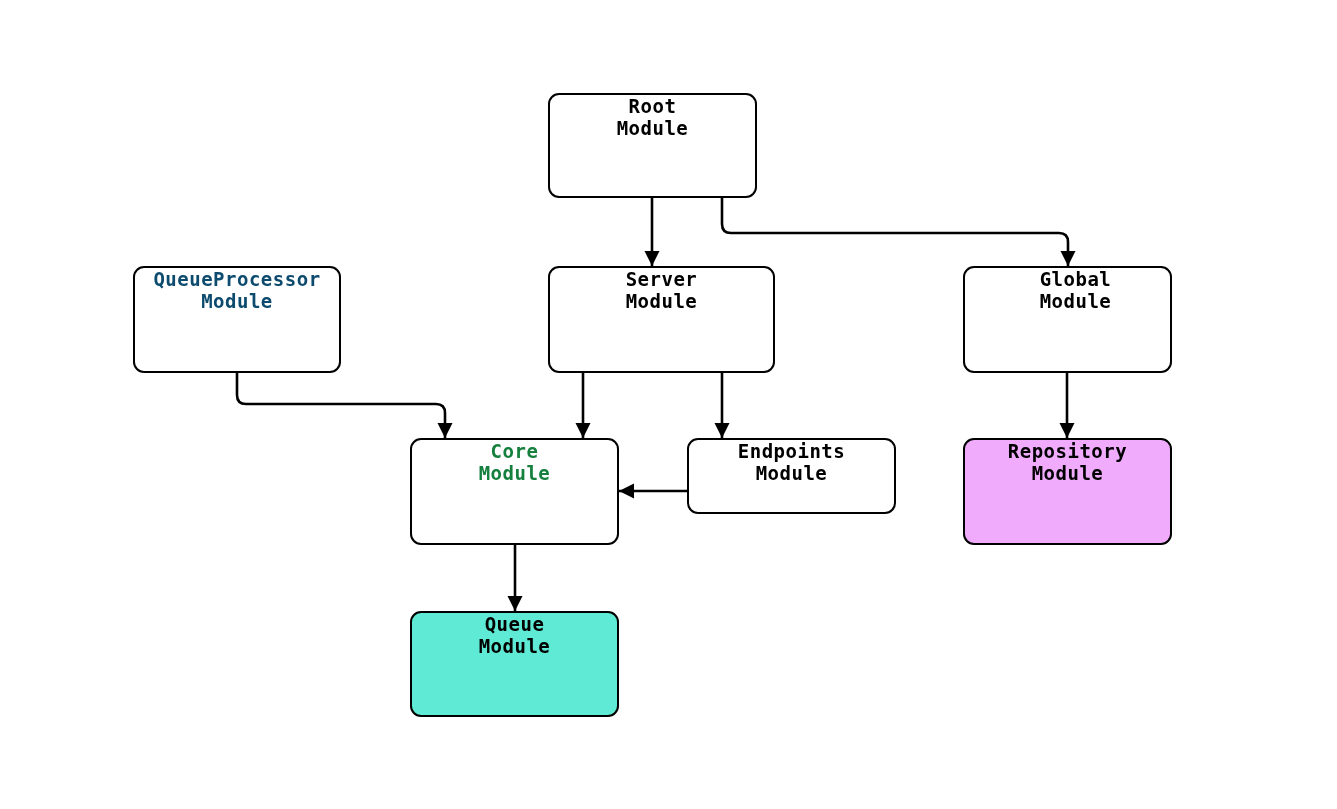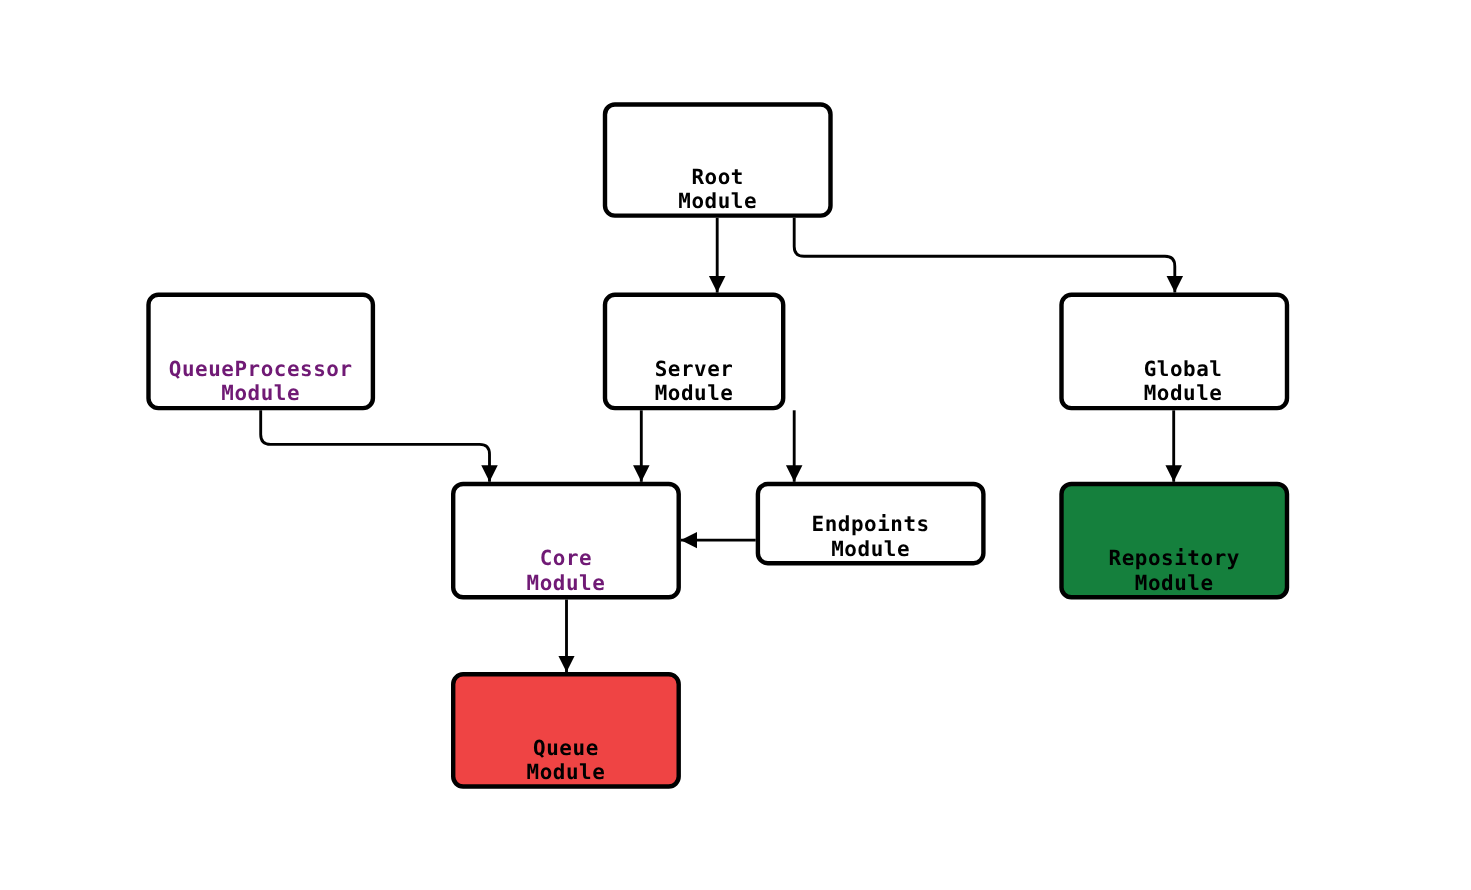--- a/index.html
+++ b/index.html
@@ -19,25 +19,25 @@
     position: absolute;
     left: 0;
     top: 0;
     width: 1337px;
     height: 809px;
     pointer-events: none;
   }
   .node {
     position: absolute;
     box-sizing: border-box;
-    border: 4px solid #14532d;
+    border: 2px solid #14532d;
     border-radius: 11px;
     background: #ffffff;
     display: flex;
-    align-items: flex-end;
+    align-items: flex-start;
     justify-content: center;
   }
   .node-label {
     font-weight: bold;
     font-size: 19px;
     line-height: 22px;
     color: #000000;
     text-align: center;
     white-space: pre-line;
     letter-spacing: 0.5px;
@@ -68,41 +68,41 @@
         <path class="edge-path" stroke="#000000" marker-end="url(#arrowhead)" d="M 1067 373 L 1067 438"></path>
         <path class="edge-path" stroke="#000000" marker-end="url(#arrowhead)" d="M 515 545 L 515 611"></path>
       </g>
   </svg>
   <div id="node-layer">
       <div class="node" style="left: 548px; top: 93px; width: 209px; height: 105px; background: rgb(255, 255, 255); border-color: rgb(0, 0, 0);">
         <span class="node-label" style="color: rgb(0, 0, 0);">Root
 Module</span>
       </div>
       <div class="node" style="left: 133px; top: 266px; width: 208px; height: 107px; background: rgb(255, 255, 255); border-color: rgb(0, 0, 0);">
-        <span class="node-label" style="color: #701a75;">QueueProcessor
+        <span class="node-label" style="color: #0c4a6e;">QueueProcessor
 Module</span>
       </div>
-      <div class="node" style="left: 548px; top: 266px; width: 166px; height: 107px; background: rgb(255, 255, 255); border-color: rgb(0, 0, 0);">
+      <div class="node" style="left: 548px; top: 266px; width: 227px; height: 107px; background: rgb(255, 255, 255); border-color: rgb(0, 0, 0);">
         <span class="node-label" style="color: rgb(0, 0, 0);">Server
 Module</span>
       </div>
       <div class="node" style="left: 963px; top: 266px; width: 209px; height: 107px; background: rgb(255, 255, 255); border-color: rgb(0, 0, 0); padding-left: 16px;">
         <span class="node-label" style="color: rgb(0, 0, 0);">Global
 Module</span>
       </div>
       <div class="node" style="left: 410px; top: 438px; width: 209px; height: 107px; background: rgb(255, 255, 255); border-color: rgb(0, 0, 0);">
-        <span class="node-label" style="color: #701a75;">Core
+        <span class="node-label" style="color: #15803d;">Core
 Module</span>
       </div>
       <div class="node" style="left: 687px; top: 438px; width: 209px; height: 76px; background: rgb(255, 255, 255); border-color: rgb(0, 0, 0);">
         <span class="node-label" style="color: rgb(0, 0, 0);">Endpoints
 Module</span>
       </div>
-      <div class="node" style="left: 963px; top: 438px; width: 209px; height: 107px; background: #15803d; border-color: rgb(0, 0, 0);">
+      <div class="node" style="left: 963px; top: 438px; width: 209px; height: 107px; background: #f0abfc; border-color: rgb(0, 0, 0);">
         <span class="node-label" style="color: rgb(0, 0, 0);">Repository
 Module</span>
       </div>
-      <div class="node" style="left: 410px; top: 611px; width: 209px; height: 106px; background: #ef4444; border-color: rgb(0, 0, 0);">
+      <div class="node" style="left: 410px; top: 611px; width: 209px; height: 106px; background: #5eead4; border-color: rgb(0, 0, 0);">
         <span class="node-label" style="color: rgb(0, 0, 0);">Queue
 Module</span>
       </div>
     </div>
 </div>
 
 </body></html>

